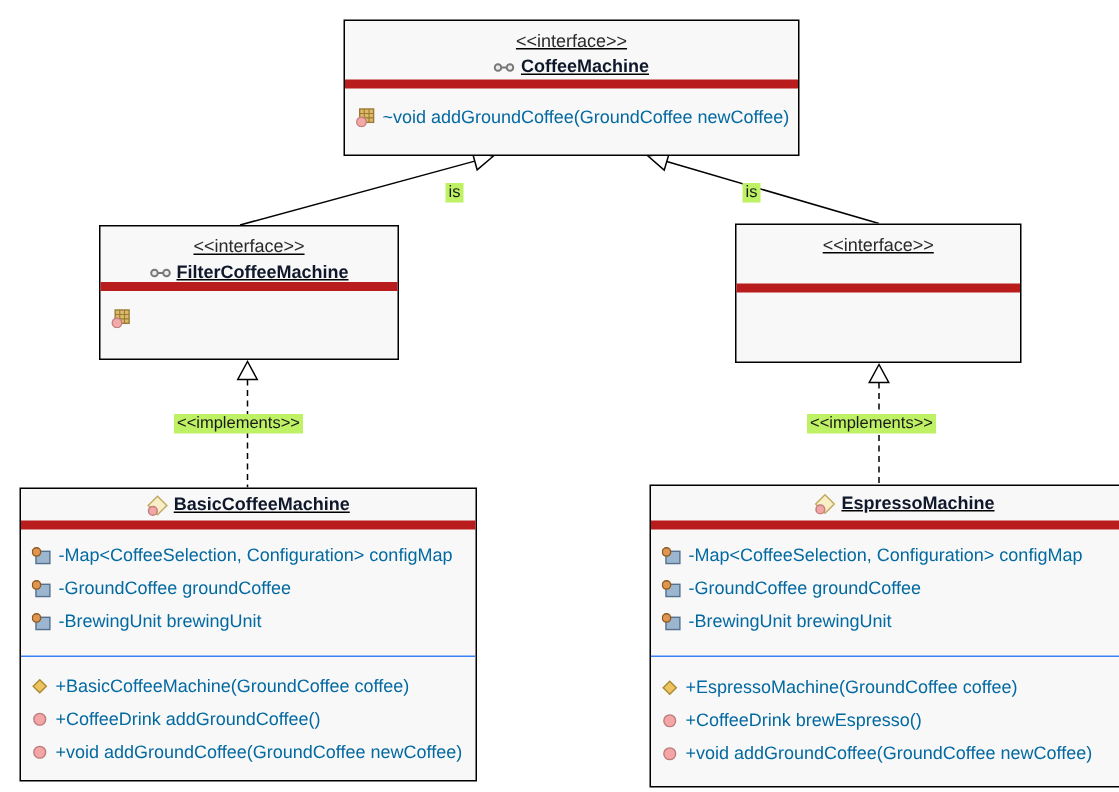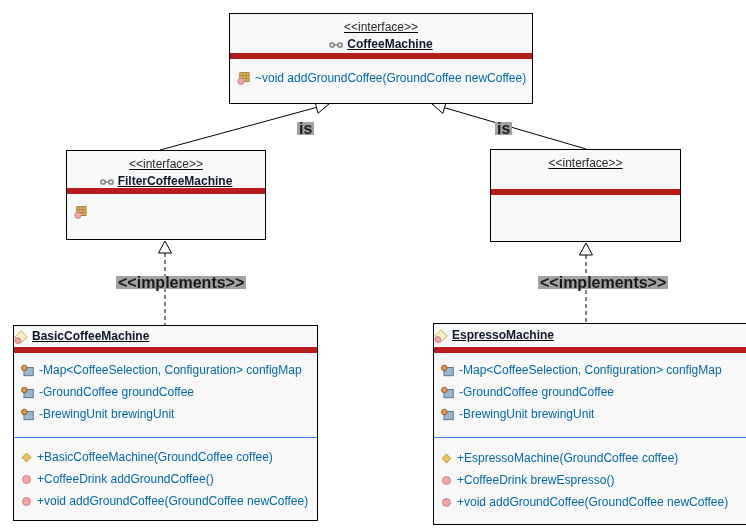--- a/index.html
+++ b/index.html
@@ -11,30 +11,30 @@
   .uml-node {
     position:absolute; background:#f8f8f8; border:1px solid #000;
     box-sizing:border-box; z-index:2;
   }
   .node-header { border-bottom:6px solid #b91c1c; text-align:center; box-sizing:border-box;text-decoration:underline; }
   .stereotype { font-size:12px; color:#2a2a2a; padding-top:5px; line-height:16px; }
   .node-name {
     font-size:12px; font-weight:bold; color:#0f172a; line-height:19px;
     display:flex; align-items:center; justify-content:center; gap:4px;
   }
-  .class-header { display:flex; align-items:center; }
+  .class-header { display:flex; align-items:center; justify-content:center; }
   .section { box-sizing:border-box; }
   .sect-border { border-bottom:1px solid #3b82f6; }
   .member-row {
     display:flex; align-items:center; gap:5px; padding-left:7px;
     font-size:12px; color:#0369a1; height:22px; white-space:nowrap;
   }
   .edge-label {
-    position:absolute; z-index:3; background:#a3a3a3; color:#1a1a1a;
-    font-size:16px; line-height:13px; padding:0 2px; white-space:nowrap;font-weight:bold;
+    position:absolute; z-index:3; background:#bef264; color:#1a1a1a;
+    font-size:11px; line-height:13px; padding:0 2px; white-space:nowrap;
   }
   .ic { flex:0 0 auto; }
 </style>
 </head>
 <body>
 
 <div class="canvas">
 
   <svg width="0" height="0" style="position:absolute" aria-hidden="true">
     <defs>

